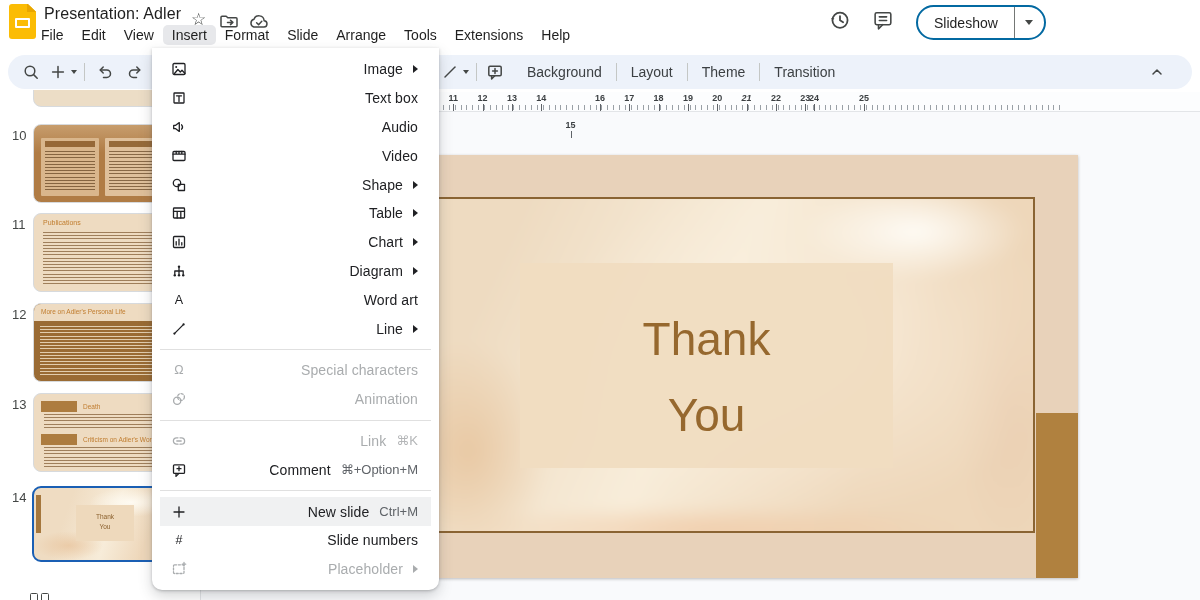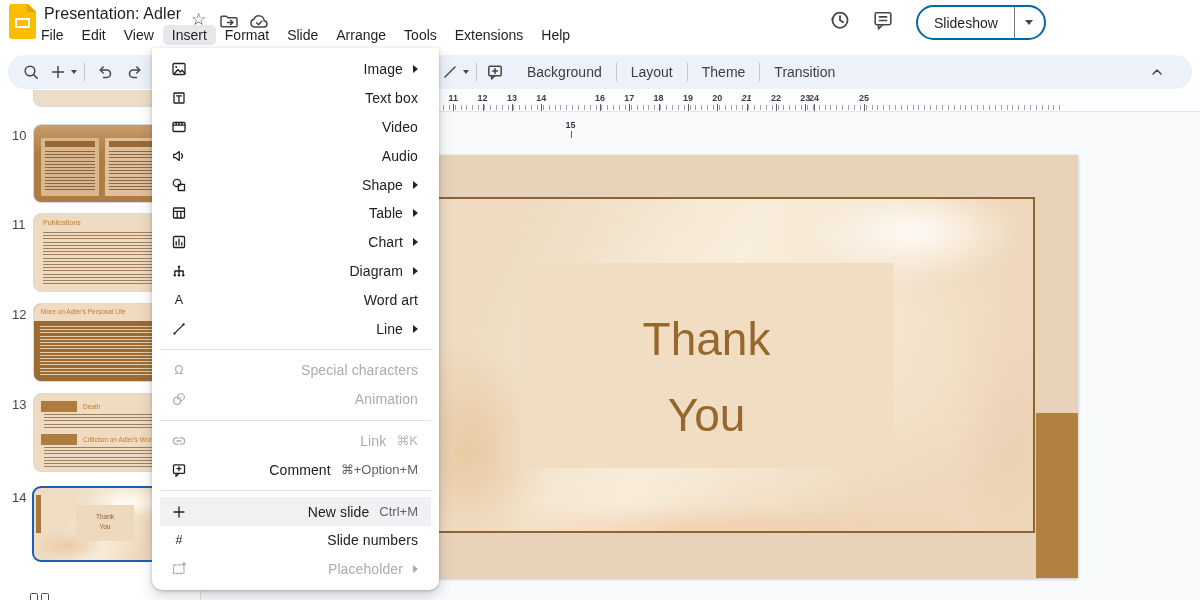--- a/index.html
+++ b/index.html
@@ -342,34 +342,34 @@
           <svg viewBox="0 0 16 16">
             <rect x="3" y="3" width="10" height="10" rx="0.5"></rect>
             <path d="M5.5 5.8h5M8 5.8v5.7"></path>
           </svg>
         </span>
         <span class="mi-label">Text box</span>
       </div>
       <div class="mi">
         <span class="mi-icon">
           <svg viewBox="0 0 16 16">
+            <path d="M2.7 6.3h2L8.3 3.6v8.8L4.7 9.7h-2z"></path>
+            <path d="M10.6 5.8a3.4 3.4 0 0 1 0 4.4"></path>
+          </svg>
+        </span>
+        <span class="mi-label">Audio</span>
+      </div>
+      <div class="mi">
+        <span class="mi-icon">
+          <svg viewBox="0 0 16 16">
             <rect x="2" y="3.5" width="12" height="9" rx="1"></rect>
             <path d="M2 6.2h12M5.2 3.5v2.7M8 3.5v2.7M10.8 3.5v2.7"></path>
           </svg>
         </span>
         <span class="mi-label">Video</span>
-      </div>
-      <div class="mi">
-        <span class="mi-icon">
-          <svg viewBox="0 0 16 16">
-            <path d="M2.7 6.3h2L8.3 3.6v8.8L4.7 9.7h-2z"></path>
-            <path d="M10.6 5.8a3.4 3.4 0 0 1 0 4.4"></path>
-          </svg>
-        </span>
-        <span class="mi-label">Audio</span>
       </div>
       <div class="mi">
         <span class="mi-icon">
           <svg viewBox="0 0 16 16">
             <circle cx="6" cy="6" r="3.7"></circle>
             <rect x="7.3" y="7.3" width="6.2" height="6.2"></rect>
           </svg>
         </span>
         <span class="mi-label">Shape</span>
         <span class="mi-arrow"></span>

